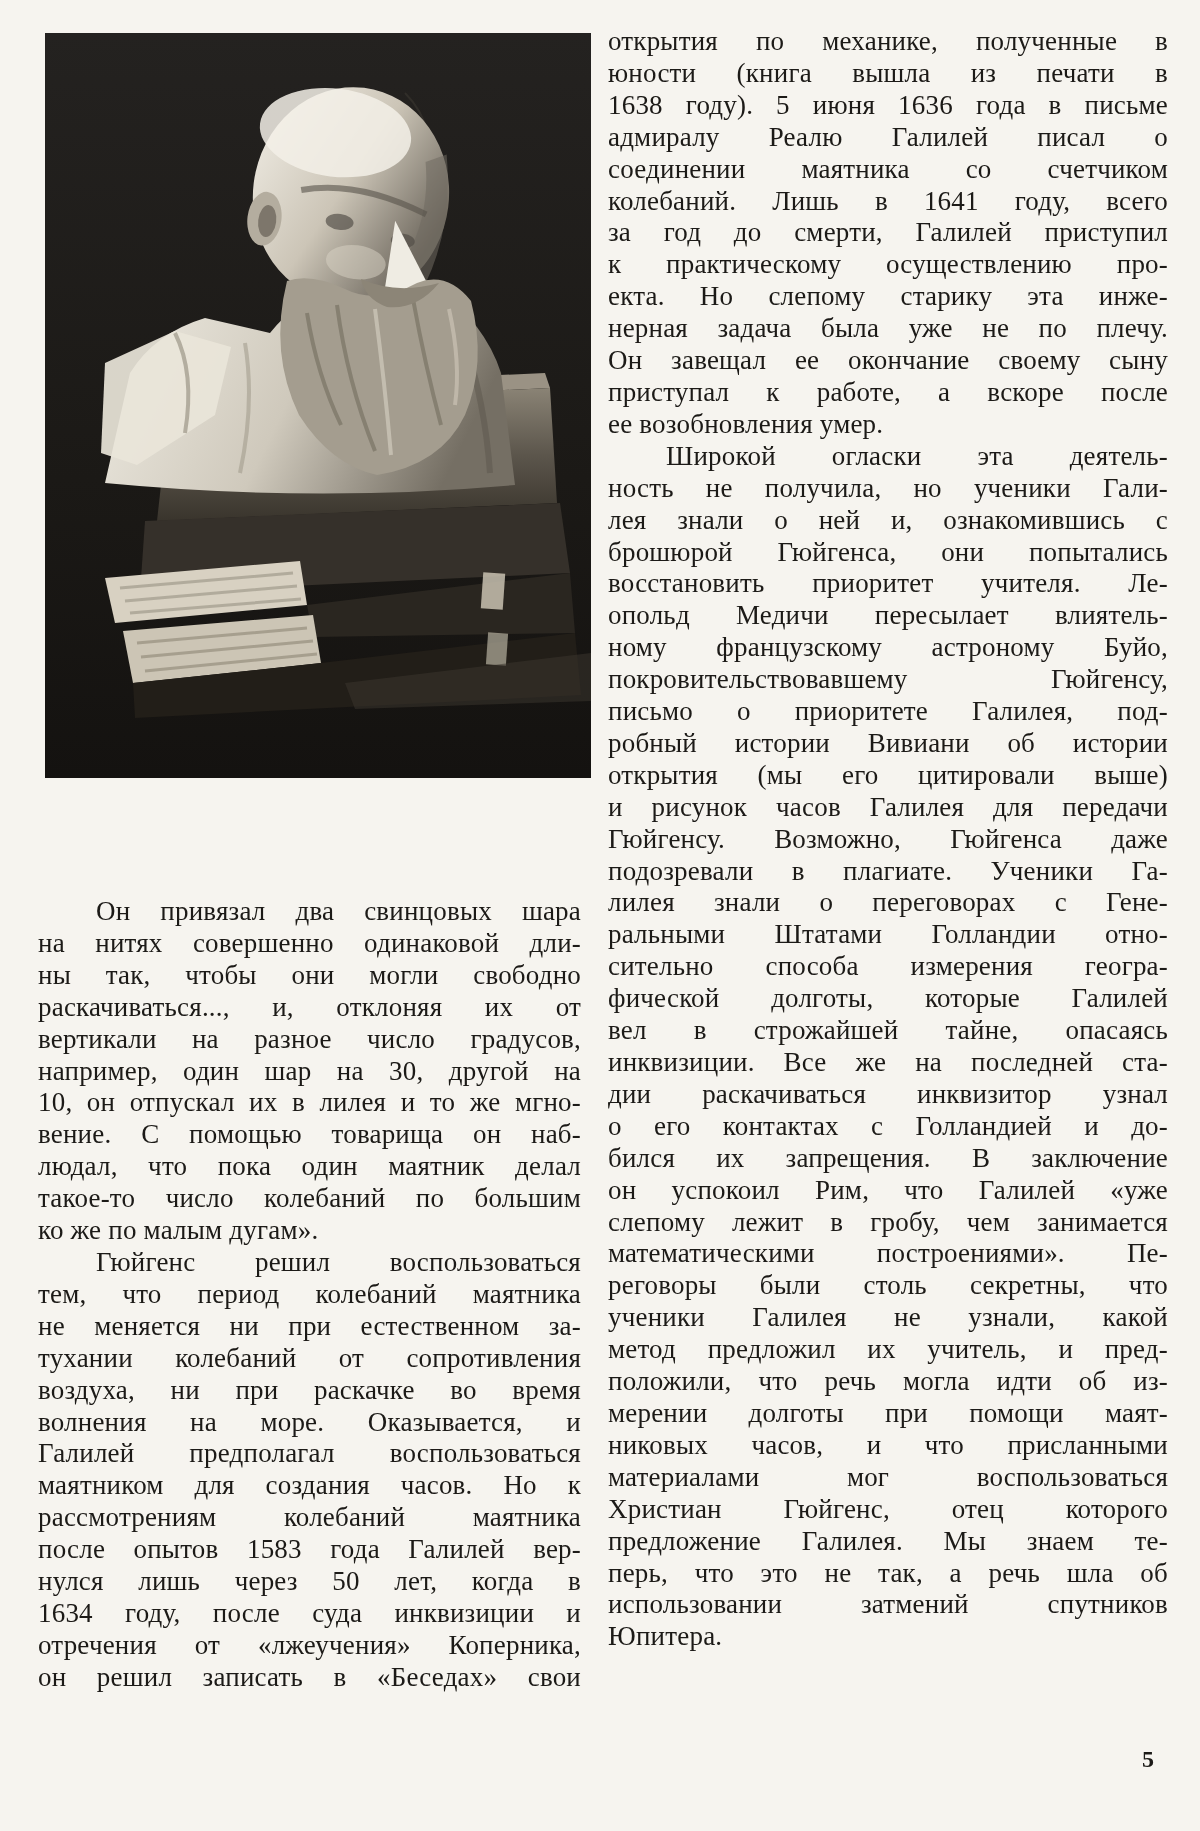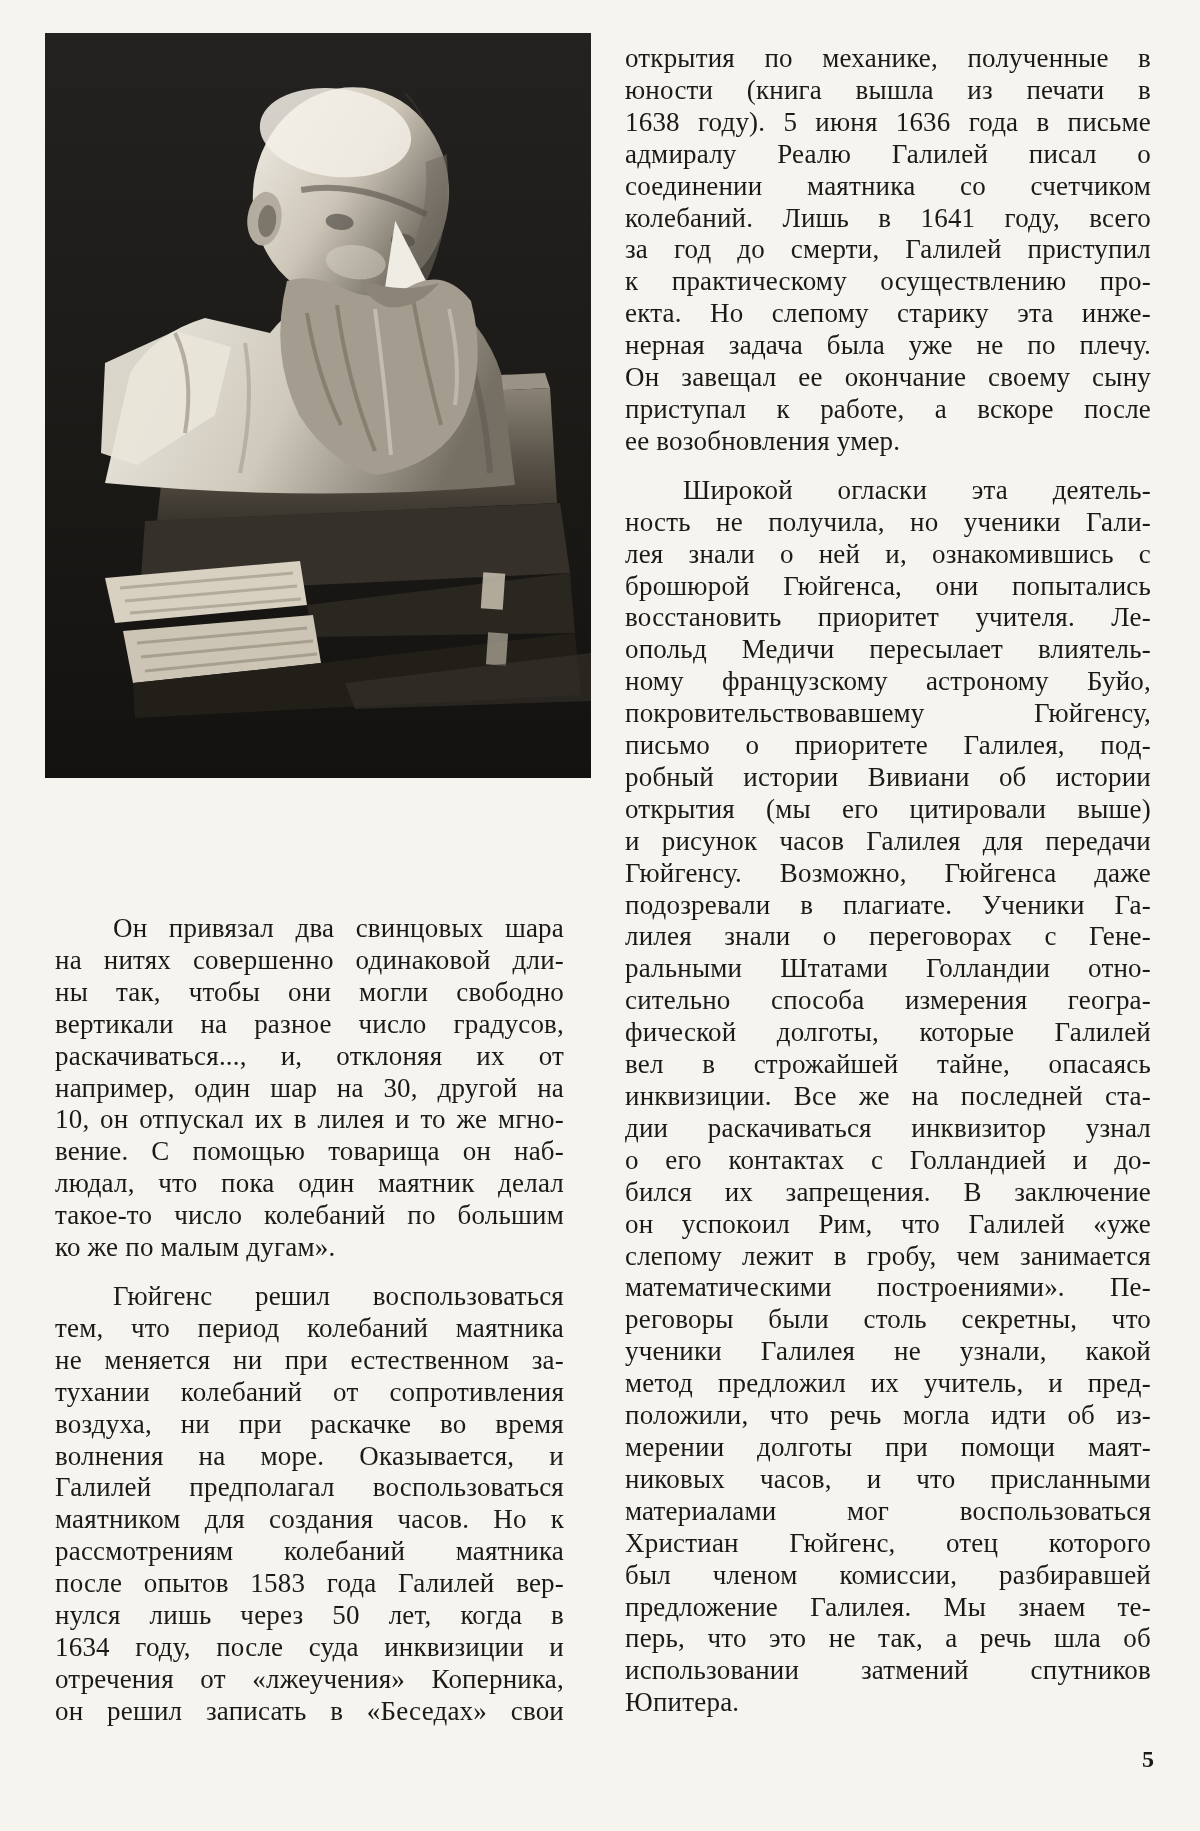--- a/index.html
+++ b/index.html
@@ -21,21 +21,21 @@
   #photo svg{display:block;width:546px;height:745px;}
   
   .col{
     position:absolute;
     font-size:27px;
     line-height:31.9px;
     letter-spacing:0.2px;
   }
   #col-left{left:38px;top:896px;width:543px;}
   #col-right{left:608px;top:26px;width:560px;}
-  .para{margin:17px;padding:0;}
+  .para{margin:0;padding:0;}
   .tline{
     text-align:justify;
     text-align-last:justify;
     white-space:normal;
   }
   .tline.endline{text-align-last:left;}
   .tline.indent{text-indent:58px;}
   #pagenum{
     position:absolute;left:1128px;top:1746px;width:40px;
     font-size:24px;font-weight:bold;text-align:center;
@@ -126,22 +126,22 @@
         <path d="M316,246 Q352,262 394,250 Q372,277 342,274 Q320,266 316,246 Z" fill="#8c8577"></path>
       </g>
     </svg>
   </figure>
 
   <div id="col-left" class="col">
       <div class="para">
         <div class="tline indent">Он привязал два свинцовых шара</div>
         <div class="tline">на нитях совершенно одинаковой дли-</div>
         <div class="tline">ны так, чтобы они могли свободно</div>
+        <div class="tline">раскачиваться..., и, отклоняя их от</div>
         <div class="tline">вертикали на разное число градусов,</div>
-        <div class="tline">раскачиваться..., и, отклоняя их от</div>
         <div class="tline">например, один шар на 30, другой на</div>
         <div class="tline">10, он отпускал их в лилея и то же мгно-</div>
         <div class="tline">вение. С помощью товарища он наб-</div>
         <div class="tline">людал, что пока один маятник делал</div>
         <div class="tline">такое-то число колебаний по большим</div>
         <div class="tline endline">ко же по малым дугам».</div>
       </div>
       <div class="para">
         <div class="tline indent">Гюйгенс решил воспользоваться</div>
         <div class="tline">тем, что период колебаний маятника</div>
@@ -204,21 +204,20 @@
         <div class="tline">слепому лежит в гробу, чем занимается</div>
         <div class="tline">математическими построениями». Пе-</div>
         <div class="tline">реговоры были столь секретны, что</div>
         <div class="tline">ученики Галилея не узнали, какой</div>
         <div class="tline">метод предложил их учитель, и пред-</div>
         <div class="tline">положили, что речь могла идти об из-</div>
         <div class="tline">мерении долготы при помощи маят-</div>
         <div class="tline">никовых часов, и что присланными</div>
         <div class="tline">материалами мог  воспользоваться</div>
         <div class="tline">Христиан Гюйгенс, отец которого</div>
-        <div class="tline">был членом комиссии, разбиравшей</div>
         <div class="tline">предложение Галилея.  Мы знаем те-</div>
         <div class="tline">перь, что  это не так,  а  речь шла об</div>
         <div class="tline">использовании затмений  спутников</div>
         <div class="tline endline">Юпитера.</div>
       </div>
     </div>
 
   <div id="pagenum">5</div>
 
 </div>

